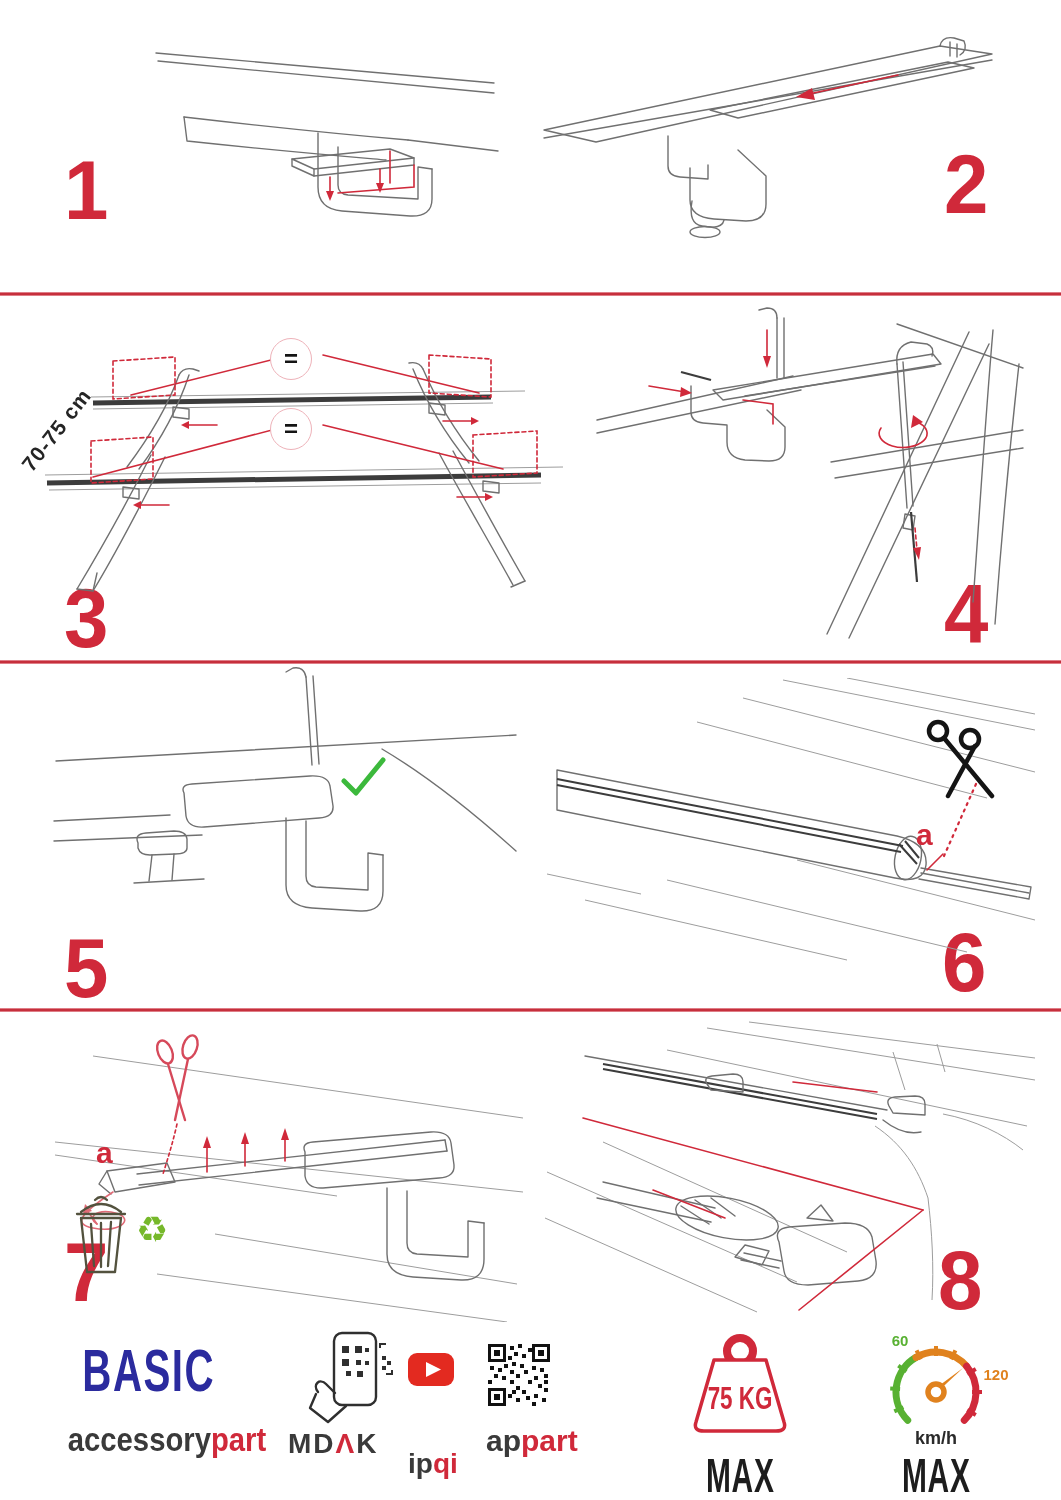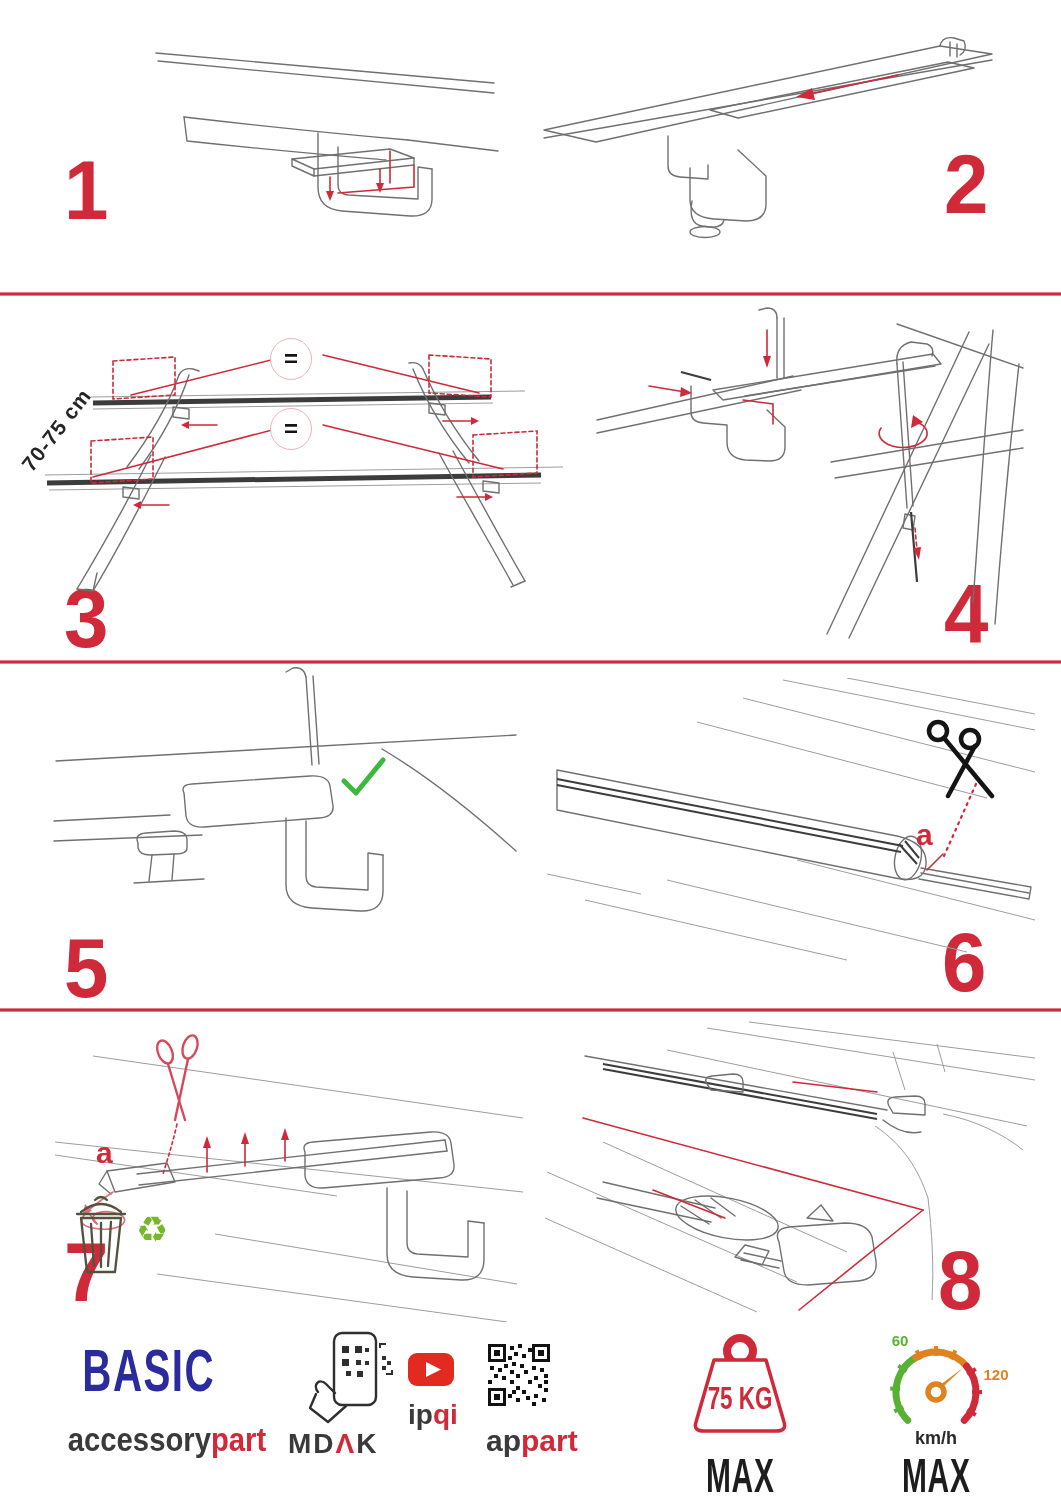--- a/index.html
+++ b/index.html
@@ -349,21 +349,21 @@
       <path d="M72,18 L72,14 L78,14"></path>
         <path d="M84,40 L84,44 L78,44"></path>
     </g>
   </svg>
   <div class="logo-word" style="left:288px;top:1428px;font-size:28px;letter-spacing:2px"><span>MD</span><span class="r">Λ</span><span>K</span></div>
 
   <svg class="abs" style="left:408px;top:1353px" width="46" height="33" viewBox="0 0 46 33">
     <rect x="0" y="0" width="46" height="33" rx="9" fill="#e32a20"></rect>
     <polygon points="18,9 33,16.5 18,24" fill="#ffffff"></polygon>
   </svg>
-  <div class="logo-word" style="left:408px;top:1399px;font-size:28px;font-weight:600"><span>ip</span><span class="r">qi</span></div>
+  <div class="logo-word" style="left:408px;top:1448px;font-size:28px;font-weight:600"><span>ip</span><span class="r">qi</span></div>
 
   <svg class="abs" style="left:488px;top:1344px" width="62" height="62" viewBox="0 0 62 62">
     <g fill="none" stroke="#111" stroke-width="3">
       <rect x="1.5" y="1.5" width="15" height="15"></rect>
       <rect x="45.5" y="1.5" width="15" height="15"></rect>
       <rect x="1.5" y="45.5" width="15" height="15"></rect>
     </g>
     <g fill="#111">
       <rect x="6" y="6" width="6" height="6"></rect>
         <rect x="50" y="6" width="6" height="6"></rect>

